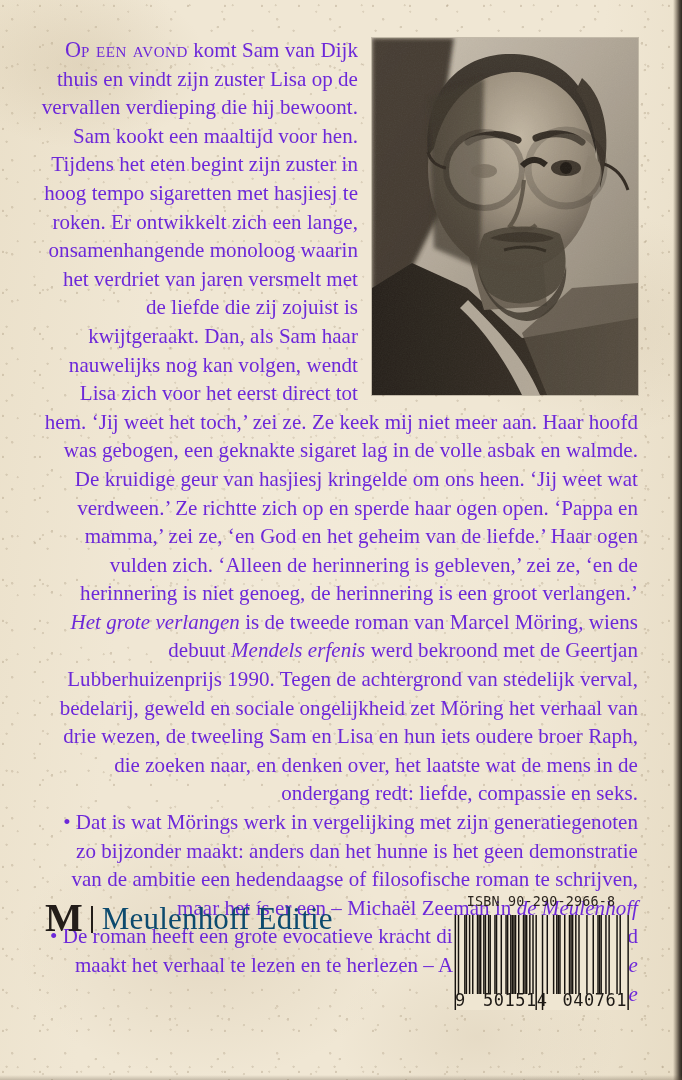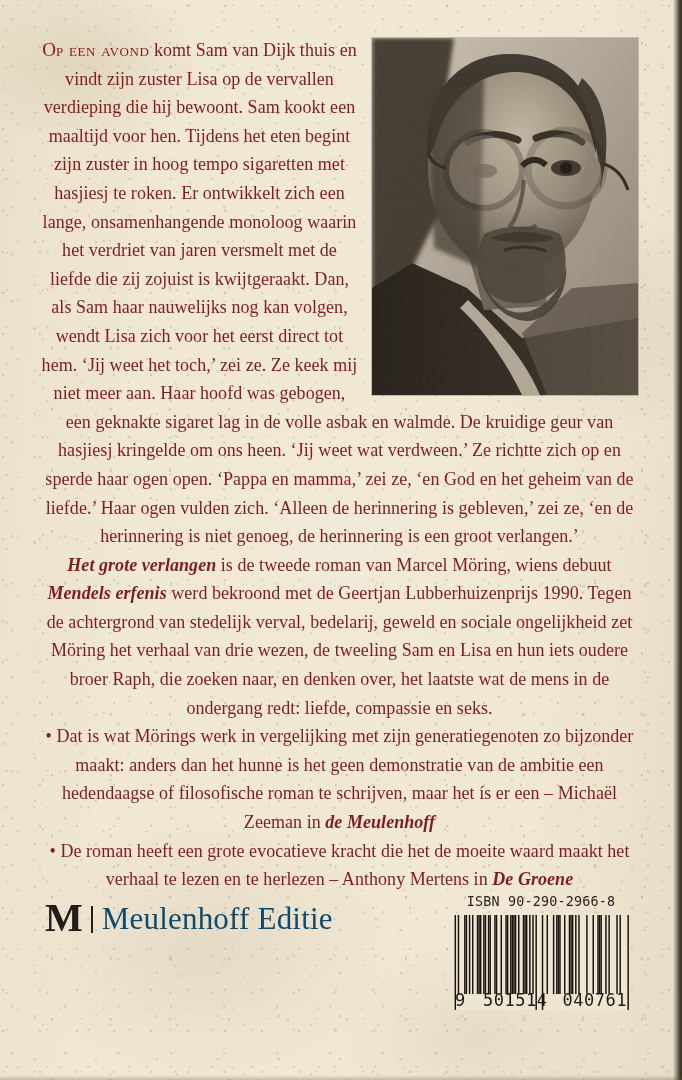--- a/index.html
+++ b/index.html
@@ -80,34 +80,34 @@
     height: 357px;
     margin: 2px 0 9px 14px;
     position: relative;
     overflow: hidden;
     background: #6b6359;
     box-shadow: 0 0 0 1px rgba(60,50,40,0.25);
   }
   #author-photo .ph-svg { display:block; width:100%; height:100%; }
 
   .body-text {
-    font-size: 18px;
+    font-size: 21px;
     line-height: 28.6px;
-    text-align: center;
+    text-align: right;
     hyphens: none;
     letter-spacing: 0.05px;
-    color: #7f1d1d;
+    color: #6d28d9;
   }
   .body-text p { margin: 0; }
   .smallcaps {
     font-variant: small-caps;
     letter-spacing: 0.6px;
   }
   .dropcap-first { font-size: 1.06em; }
-  .it { font-style: italic; font-weight: bold; }
+  .it { font-style: italic; }
 
   
   #footer {
     position: absolute;
     left: 41px;
     right: 30px;
     bottom: 0;
     height: 190px;
   }
   #publisher-logo {

